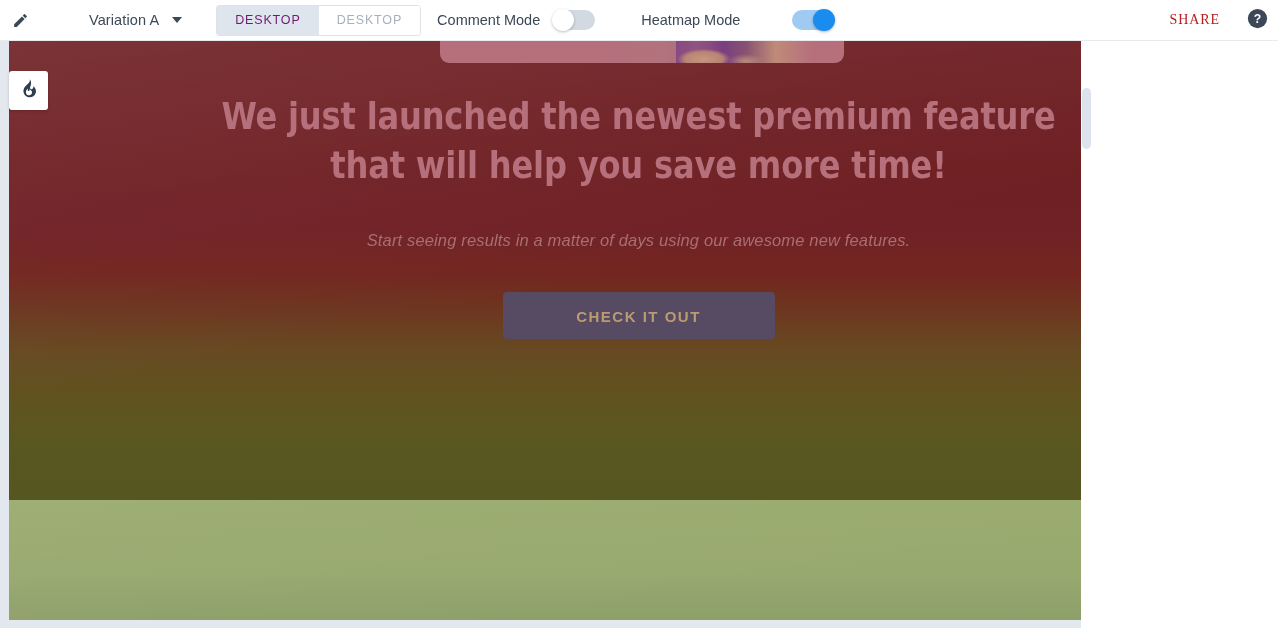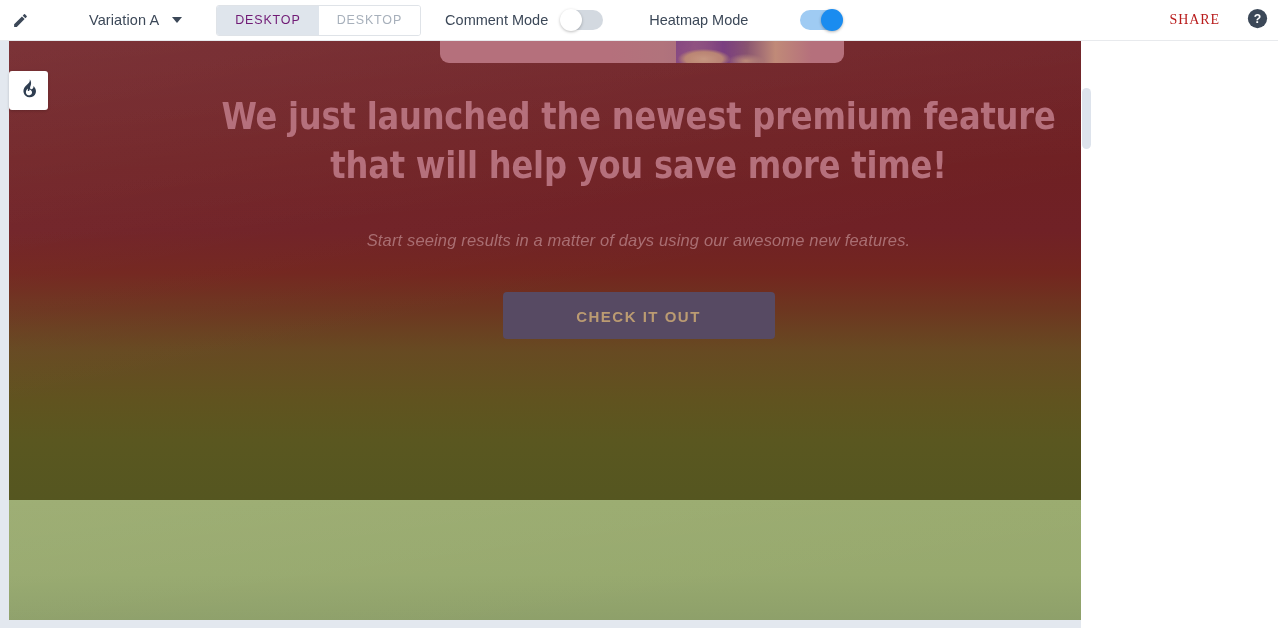--- a/index.html
+++ b/index.html
@@ -87,21 +87,21 @@
     box-sizing: border-box;
   }
   .seg-item.active {
     background: #dfe5ec;
     color: #701a75;
   }
 
   .mode-group {
     display: flex;
     align-items: center;
-    margin-left: 24px;
+    margin-left: 16px;
   }
   .mode-group.second { margin-left: 46px; gap: 39px; }
   .mode-label {
     font-size: 14.5px;
     color: #3c4858;
     margin-right: 13px;
     white-space: nowrap;
   }
 
   .toggle {

